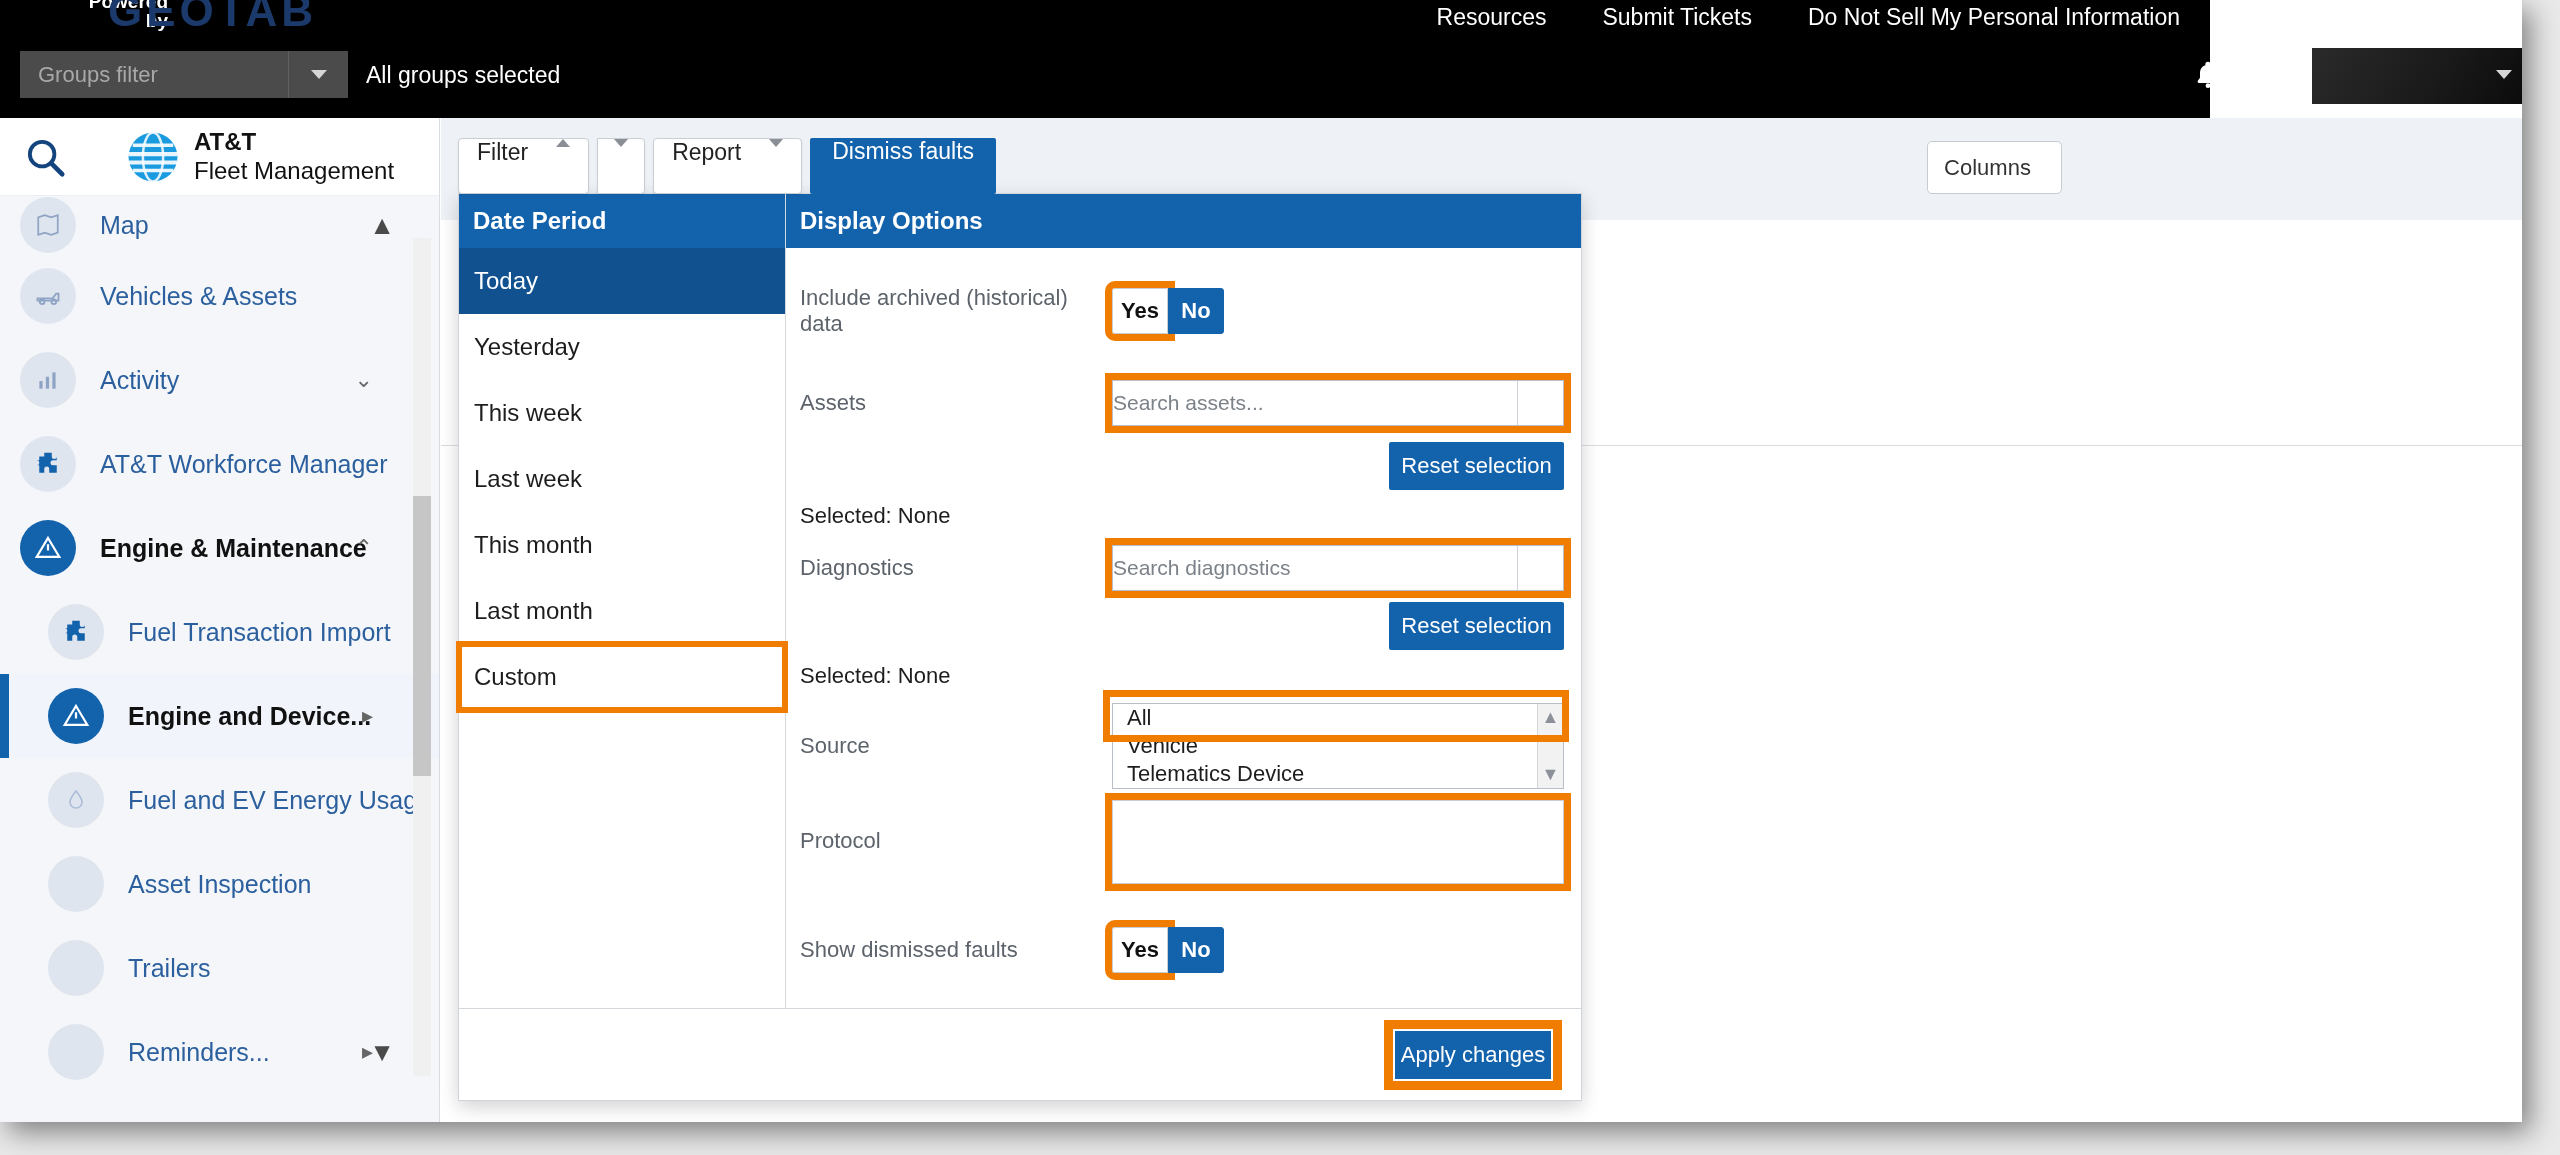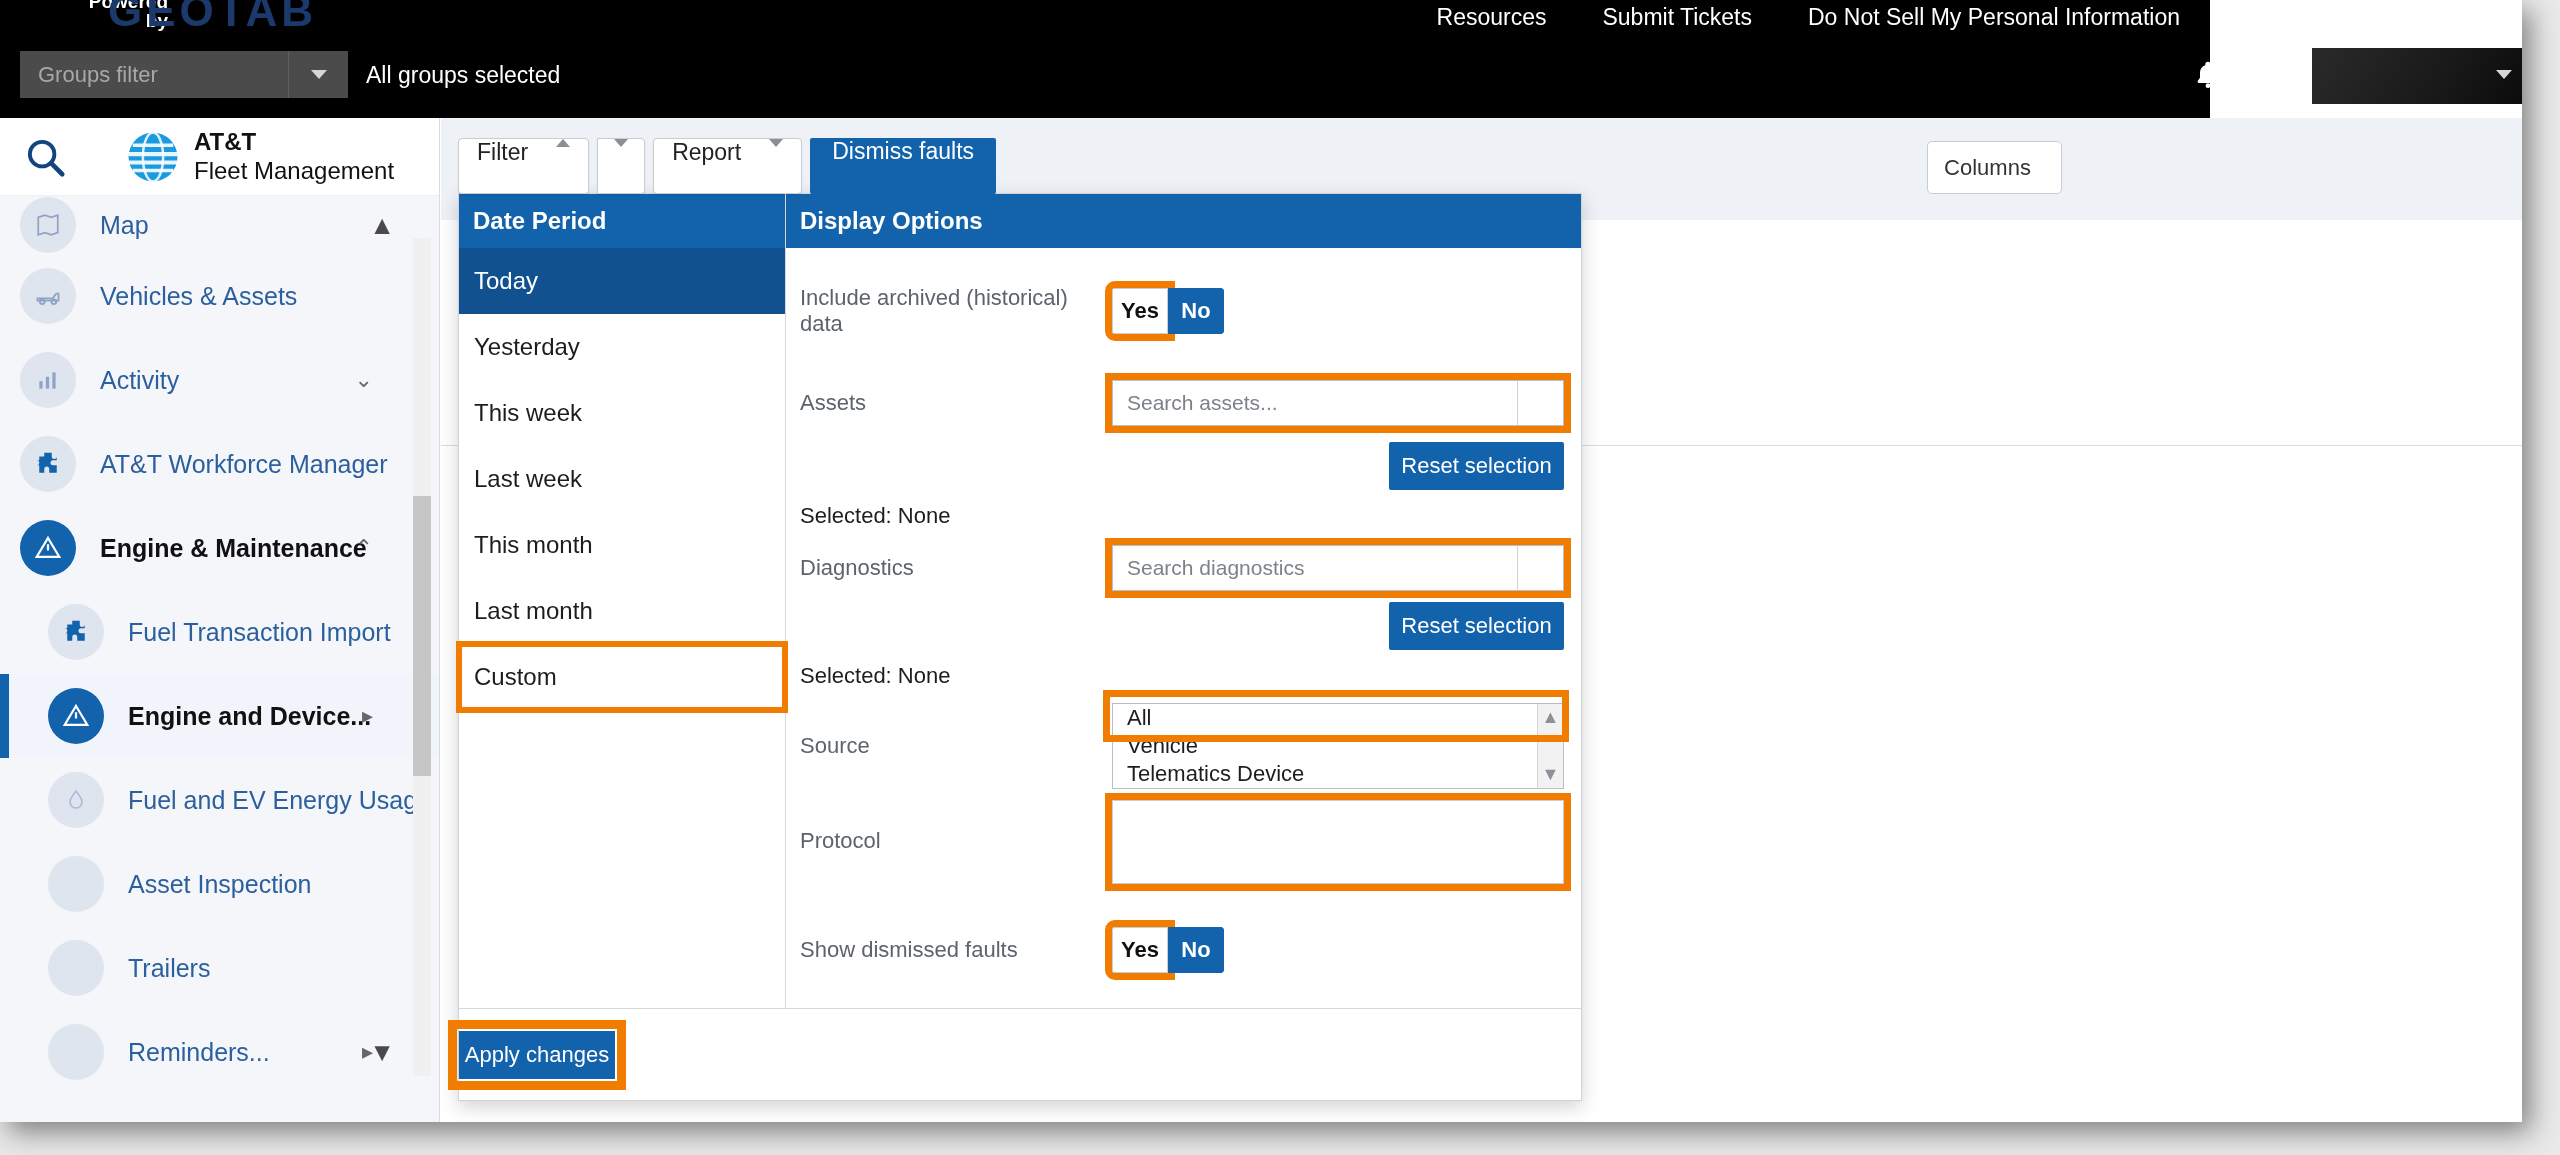--- a/index.html
+++ b/index.html
@@ -289,21 +289,21 @@
     cursor: pointer;
   }
   .hl-box { outline: 7px solid #f07d00; outline-offset: 0px; }
 
   .combo {
     width: 452px; height: 46px;
     background: #ffffff; border: 1px solid #b9bfc6;
     display: flex; align-items: center;
   }
   .combo .ctext {
-    flex: 1; padding-left: 14px; font-size: 21px; color: #7c8289;
+    flex: 1; font-size: 21px; color: #7c8289;
   }
   .combo .carrow {
     width: 46px; height: 100%;
     border-left: 1px solid #cfd4da;
     display: flex; align-items: center; justify-content: center;
   }
   .reset-btn {
     width: 175px; height: 48px; background: #1362ac; color: #fff;
     border: none; border-radius: 2px;
     display: flex; align-items: center; justify-content: center;
@@ -335,21 +335,21 @@
     outline: 7px solid #f07d00;
     background: transparent;
     pointer-events: none;
   }
   .protobox {
     width: 452px; height: 84px;
     background: #ffffff; border: 1px solid #c9ced4;
   }
   .fpanel-foot {
     height: 92px; border-top: 1px solid #d5d9de;
-    display: flex; align-items: center; 
+    display: flex; align-items: center; justify-content: flex-end;
     padding-right: 30px;
     background: #ffffff;
   }
   .apply-btn {
     width: 156px; height: 48px; background: #1362ac; color: #fff;
     border: none; display: flex; align-items: center; justify-content: center;
     font-size: 22px; cursor: pointer;
   }
   .hl-ring { outline: 9px solid #f07d00; outline-offset: 2px; }
 </style>

